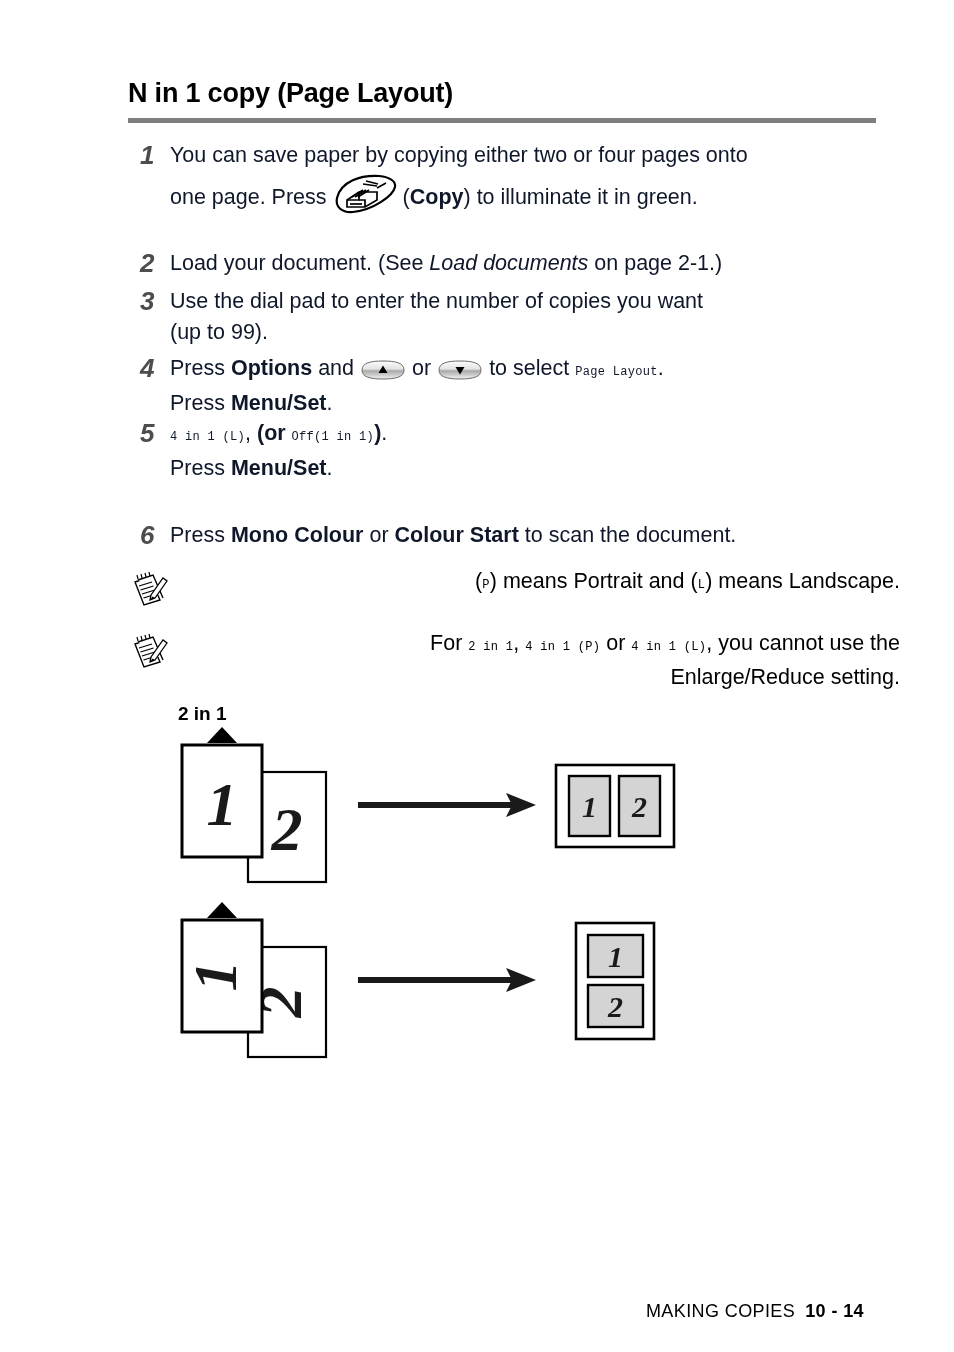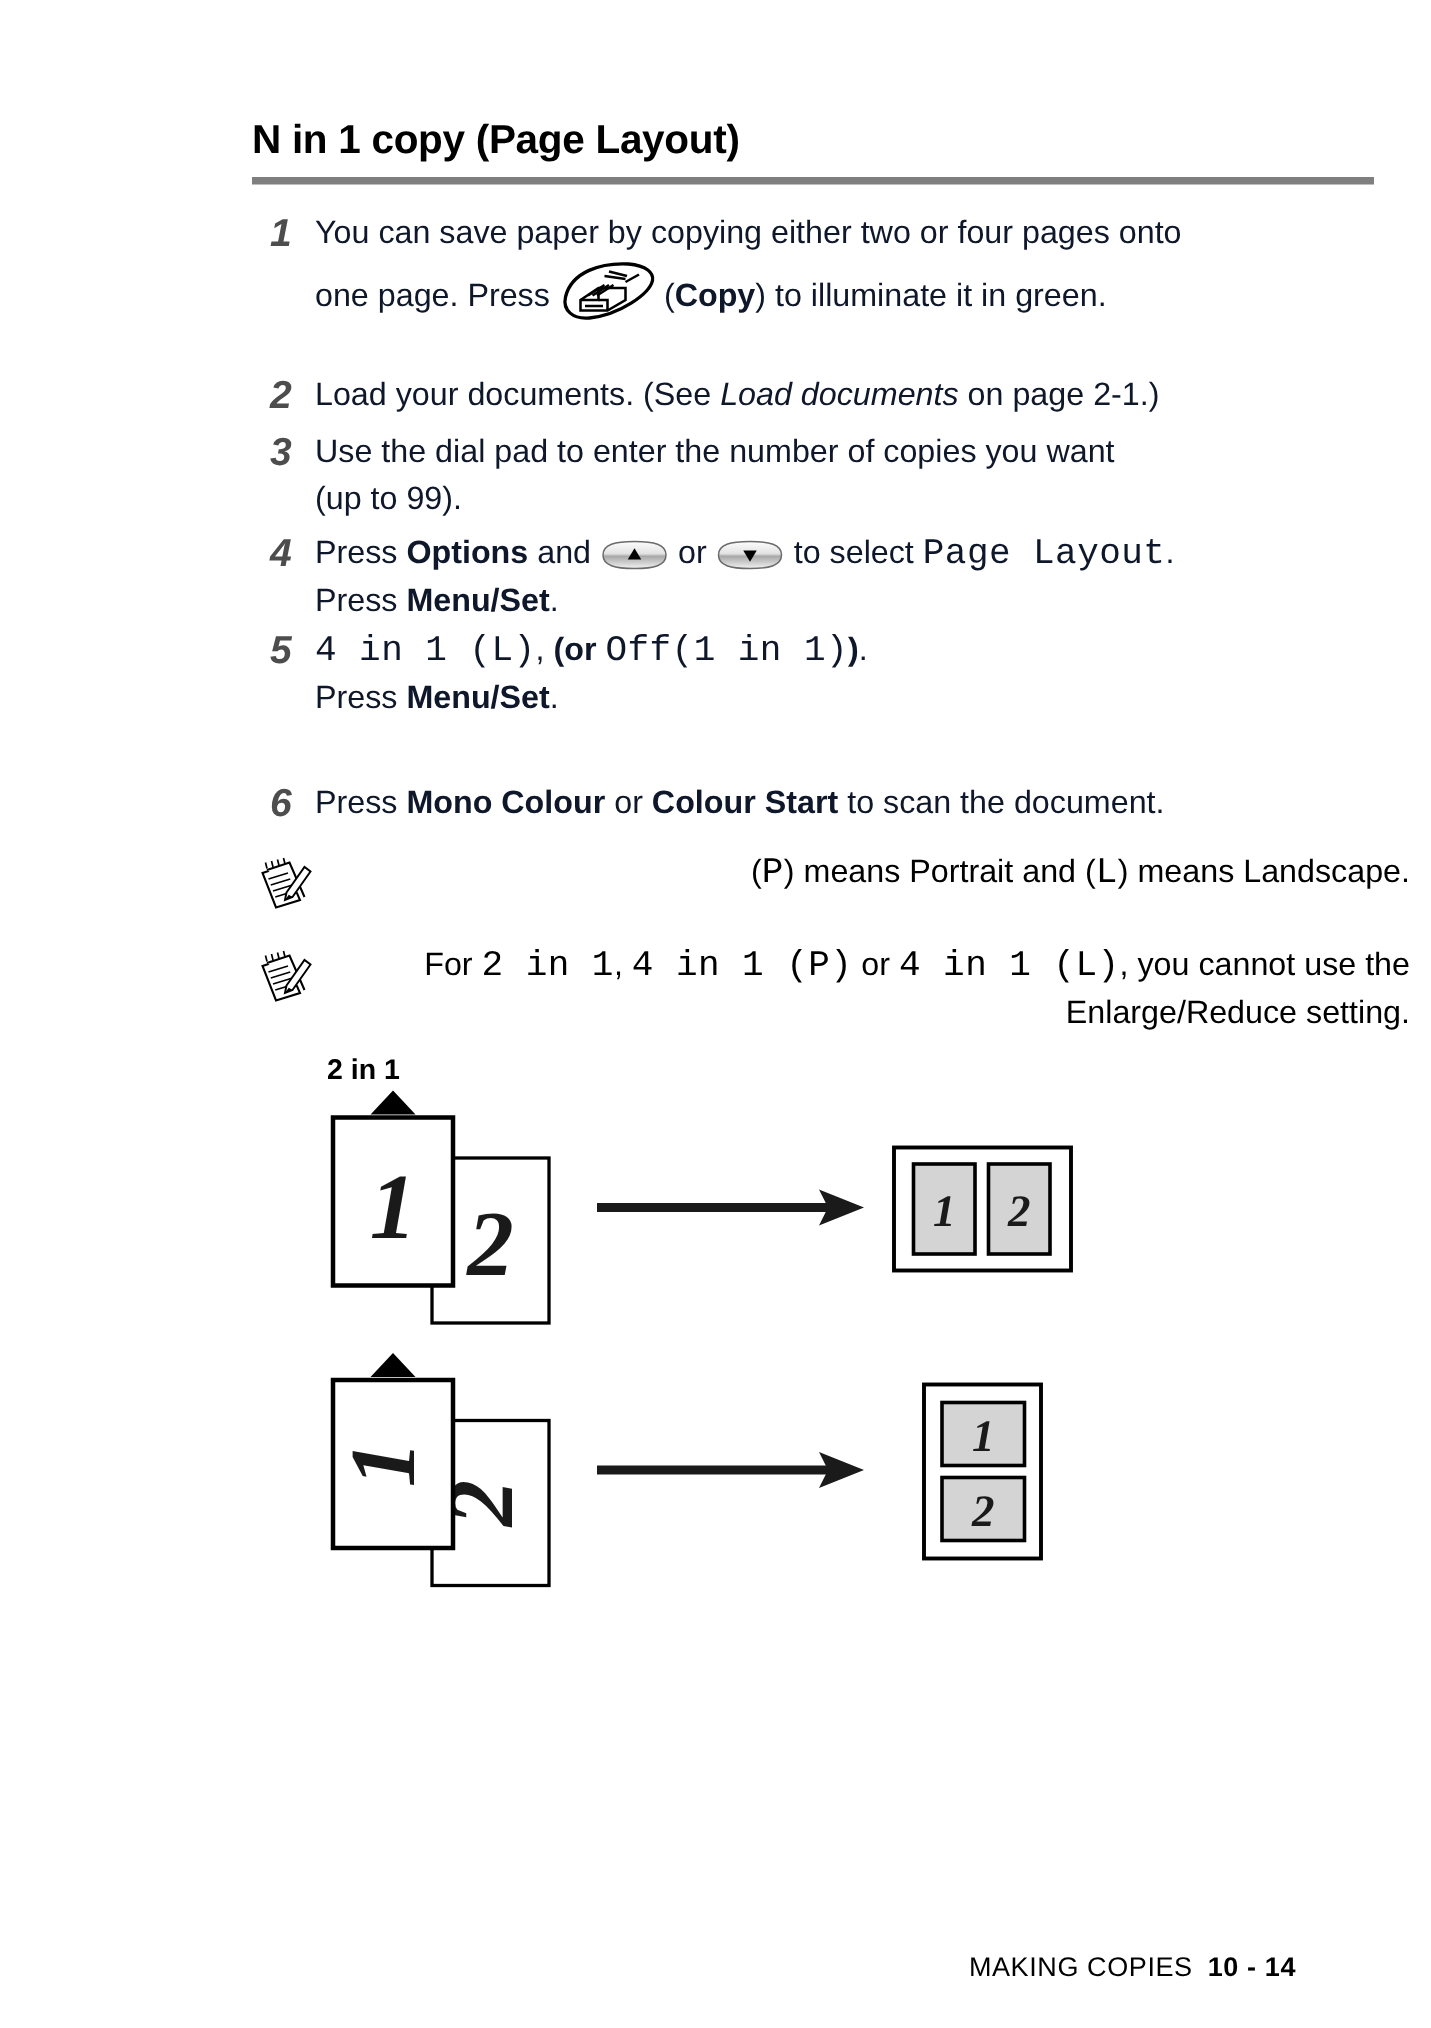--- a/index.html
+++ b/index.html
@@ -12,21 +12,20 @@
     height: 1352px;
     position: relative;
     font-family: "Liberation Sans", sans-serif;
     color: #000000;
     overflow: hidden;
   }
 
   .page {
     position: absolute;
     inset: 0;
-    margin-left: 40px;
   }
 
   
   .heading {
     position: absolute;
     left: 128px;
     top: 78px;
     font-size: 27px;
     font-weight: bold;
     letter-spacing: -0.2px;
@@ -67,21 +66,21 @@
     font-size: 21.5px;
     line-height: 31px;
     color: #0f172a;
   }
   .ln { display: block; white-space: nowrap; }
   .ln-tall { display: block; white-space: nowrap; line-height: 52px; }
   b.bold { font-weight: bold; }
   i.ital { font-style: italic; }
   .mono {
     font-family: "Liberation Mono", "DejaVu Sans Mono", monospace;
-    font-size: 24px;
+    font-size: 12px;
     letter-spacing: 0.3px;
   }
 
   
   .copy-icon {
     display: inline-block;
     vertical-align: -10px;
     width: 66px;
     height: 40px;
     margin: 0 4px 0 6px;
@@ -168,21 +167,21 @@
                 <path d="M33 7 L45 10"></path>
               </g>
               <path d="M44 14 L53 9" stroke="#000" stroke-width="1.7"></path>
             </svg></span><span>(</span><b class="bold">Copy</b><span>) to illuminate it in green.</span></span>
     </div>
   </div>
 
   <div class="step" style="top:248px;">
     <div class="step-num">2</div>
     <div class="step-body">
-      <span class="ln"><span>Load your documents. (See </span><i class="ital">Load documents</i><span> on page 2-1.)</span></span>
+      <span class="ln"><span>Load your document. (See </span><i class="ital">Load documents</i><span> on page 2-1.)</span></span>
     </div>
   </div>
 
   <div class="step" style="top:286px;">
     <div class="step-num">3</div>
     <div class="step-body">
       <span class="ln">Use the dial pad to enter the number of copies you want</span>
       <span class="ln">(up to 99).</span>
     </div>
   </div>

